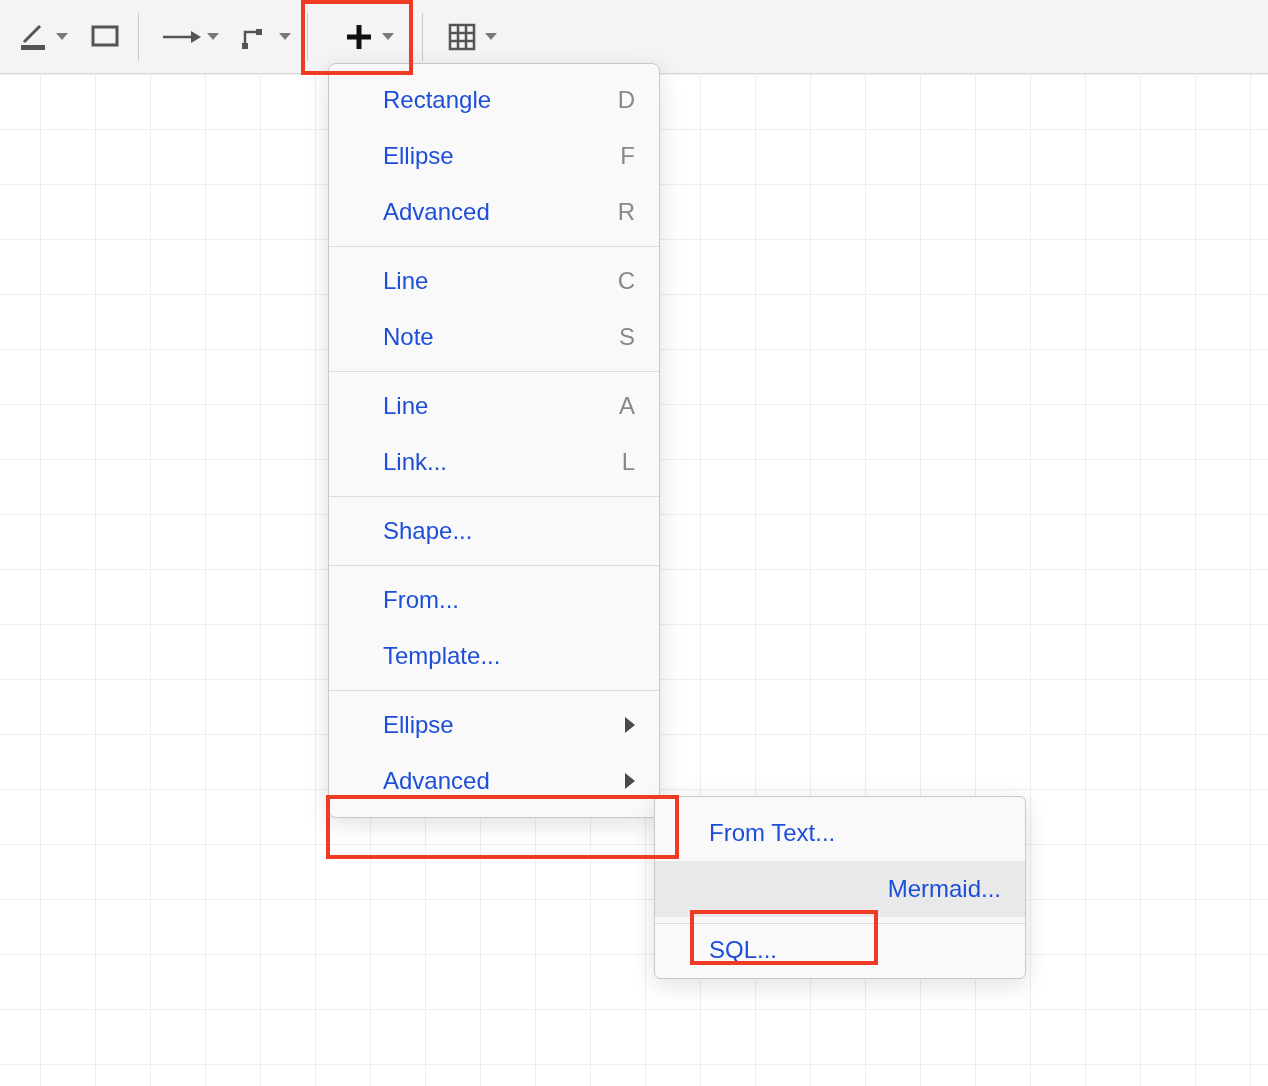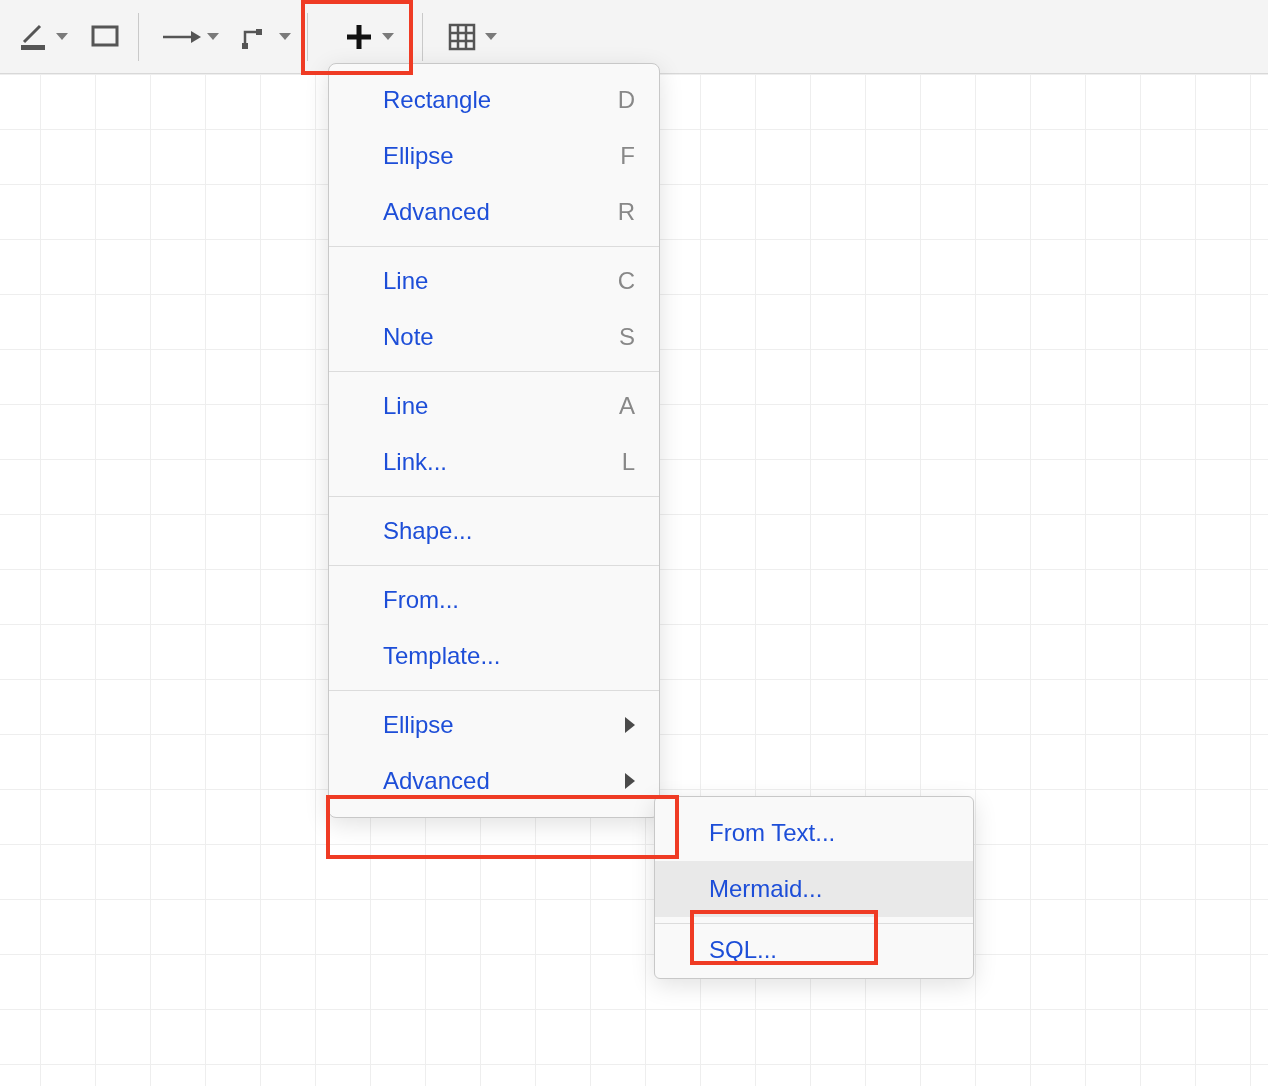--- a/index.html
+++ b/index.html
@@ -73,21 +73,21 @@
     font-size: 24px;
   }
   .menu .item {
     display: flex;
     align-items: center;
     height: 56px;
     padding: 0 24px 0 54px;
     position: relative;
     white-space: nowrap;
   }
-  .menu .item.hover { background: #e9e9e9; }
+  .menu .item.hover { background: #e9e9e9; text-align: right; }
   .menu .item .label { flex: 1; color: #1d4ed8; }
   .menu .item .key   { color: #888; margin-left: 40px; width: 24px; text-align: right; }
   .menu .item .caretR{
     margin-left: 40px;
     width: 0; height: 0;
     border-top: 8px solid transparent;
     border-bottom: 8px solid transparent;
     border-left: 10px solid #4a4a4a;
   }
   .menu .sep {
@@ -221,21 +221,21 @@
   <div class="item">
     <span class="label">Ellipse</span>
     <span class="caretR"></span>
   </div>
   <div class="item">
     <span class="label">Advanced</span>
     <span class="caretR"></span>
   </div>
 </div>
 
-<div class="menu" style="left:654px; top:796px; width:320px; border-radius:6px;">
+<div class="menu" style="left:654px; top:796px; width:372px; border-radius:6px;">
   <div class="item">
     <span class="label">From Text...</span>
   </div>
   <div class="item hover">
     <span class="label">Mermaid...</span>
   </div>
   <div class="sep"></div>
   <div class="item" style="height:40px;">
     <span class="label">SQL...</span>
   </div>

